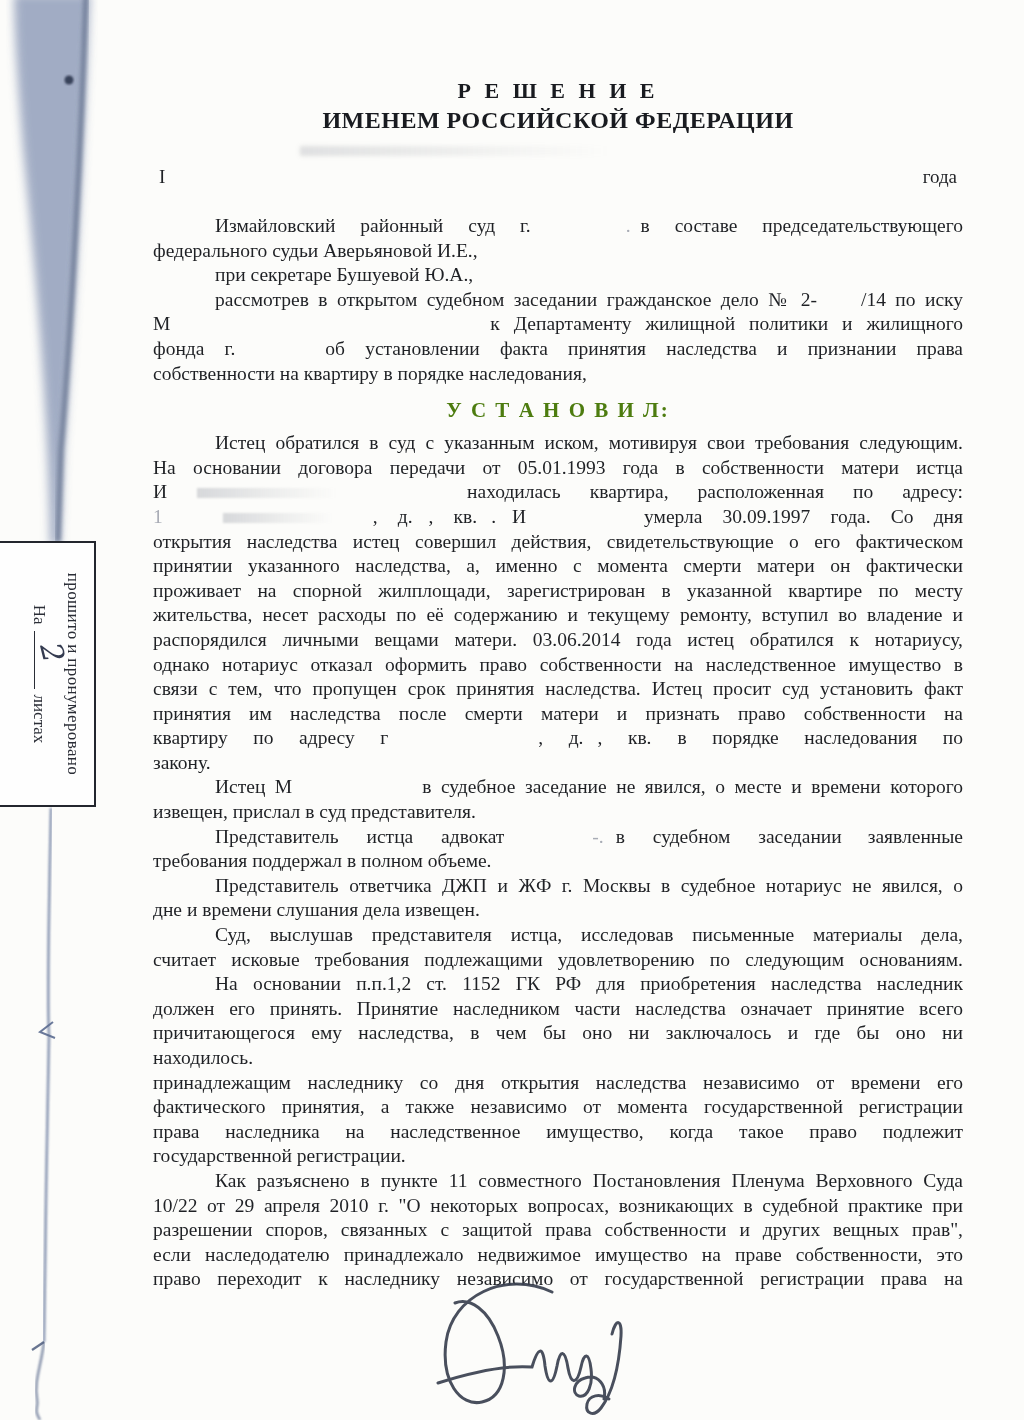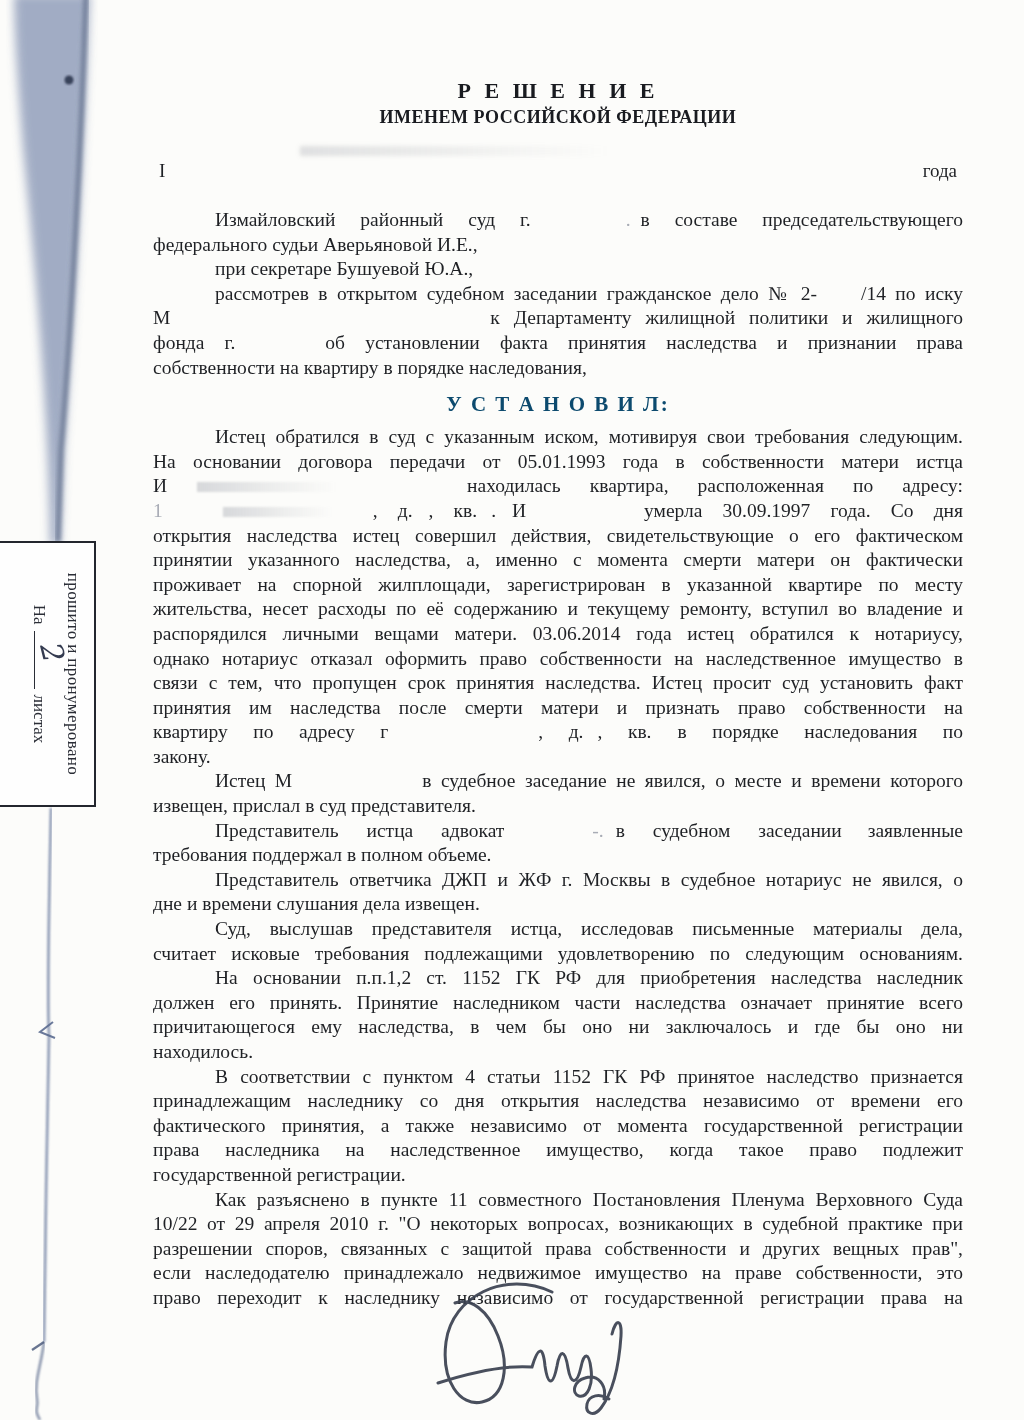--- a/index.html
+++ b/index.html
@@ -16,25 +16,25 @@
   
   .date-smudge{
     position:absolute;left:300px;top:146px;width:310px;height:10px;
     background:linear-gradient(90deg,rgba(120,124,134,.22),rgba(120,124,134,.08) 60%,rgba(120,124,134,0));
     filter:blur(2px);z-index:2;
   }
   
   .content{position:absolute;left:153px;top:0;width:810px;z-index:2;}
   .titles{padding-top:78px;text-align:center;}
   .t1{font-size:22px;font-weight:bold;letter-spacing:4px;color:#191b20;}
-  .t2{font-size:18px;font-weight:bold;letter-spacing:.5px;margin-top:3px;color:#191b20;}
+  .t2{font-size:24px;font-weight:bold;letter-spacing:.5px;margin-top:3px;color:#191b20;}
   .dateline{display:flex;justify-content:space-between;margin-top:32px;padding:0 6px;font-size:19px;}
   .block{margin-top:26px;}
   .block2{margin-top:8px;}
-  .heading{margin:12px 0 6px;text-align:center;font-weight:bold;font-size:21px;letter-spacing:2px;color:#0c4a6e;}
+  .heading{margin:12px 0 6px;text-align:center;font-weight:bold;font-size:21px;letter-spacing:2px;color:#4d7c0f;}
   .line{
     font-size:19.5px;line-height:24.6px;min-height:24.6px;
     text-align:justify;text-justify:inter-word;
     white-space:normal;
   }
   .line.full{text-align-last:justify;}
   .line.end{text-align-last:left;}
   .line.ind{text-indent:62px;}
   .gap{display:inline-block;height:2px;}
   .gap.smudge{
@@ -147,21 +147,20 @@
         <div class="line full ind"><span>Представитель истца адвокат</span><span class="gap" style="width: 88px;"></span><span class="faint">-.</span><span class="gap" style="width: 12px;"></span><span>в судебном заседании</span><span class="gap" style="width: 26px;"></span><span>заявленные</span></div>
         <div class="line end"><span>требования поддержал в полном объеме.</span></div>
         <div class="line full ind"><span>Представитель ответчика ДЖП и ЖФ г. Москвы в судебное нотариус не явился, о</span></div>
         <div class="line end"><span>дне и времени слушания дела извещен.</span></div>
         <div class="line full ind"><span>Суд, выслушав представителя истца, исследовав письменные материалы дела,</span></div>
         <div class="line full"><span>считает исковые требования подлежащими удовлетворению по следующим основаниям.</span></div>
         <div class="line full ind"><span>На основании п.п.1,2 ст. 1152 ГК РФ для приобретения наследства наследник</span></div>
         <div class="line full"><span>должен его принять. Принятие наследником части наследства означает принятие всего</span></div>
         <div class="line full"><span>причитающегося ему наследства, в чем бы оно ни заключалось и где бы оно ни</span></div>
         <div class="line end"><span>находилось.</span></div>
-        <div class="line full ind"><span>В соответствии с пунктом 4 статьи 1152 ГК РФ принятое наследство признается</span></div>
         <div class="line full"><span>принадлежащим наследнику со дня открытия наследства независимо от времени его</span></div>
         <div class="line full"><span>фактического принятия, а также независимо от момента государственной регистрации</span></div>
         <div class="line full"><span>права наследника на наследственное имущество, когда такое право подлежит</span></div>
         <div class="line end"><span>государственной регистрации.</span></div>
         <div class="line full ind"><span>Как разъяснено в пункте 11 совместного Постановления Пленума Верховного Суда</span></div>
         <div class="line full"><span>10/22 от 29 апреля 2010 г. "О некоторых вопросах, возникающих в судебной практике при</span></div>
         <div class="line full"><span>разрешении споров, связанных с защитой права собственности и других вещных прав",</span></div>
         <div class="line full"><span>если наследодателю принадлежало недвижимое имущество на праве собственности, это</span></div>
         <div class="line full"><span>право переходит к наследнику независимо от государственной регистрации права на</span></div>
       </div>

